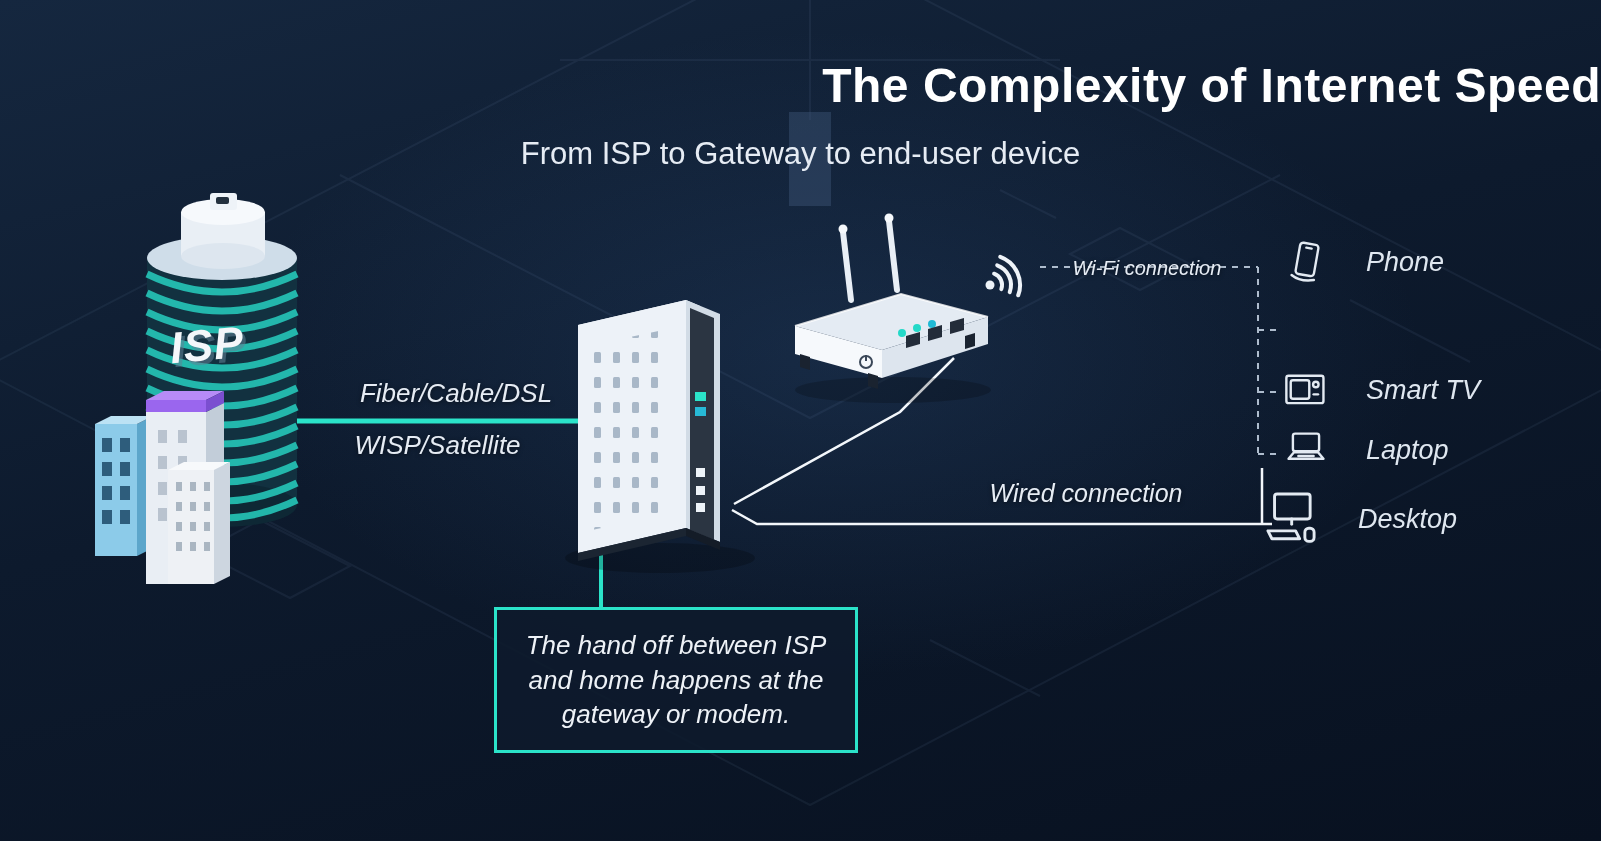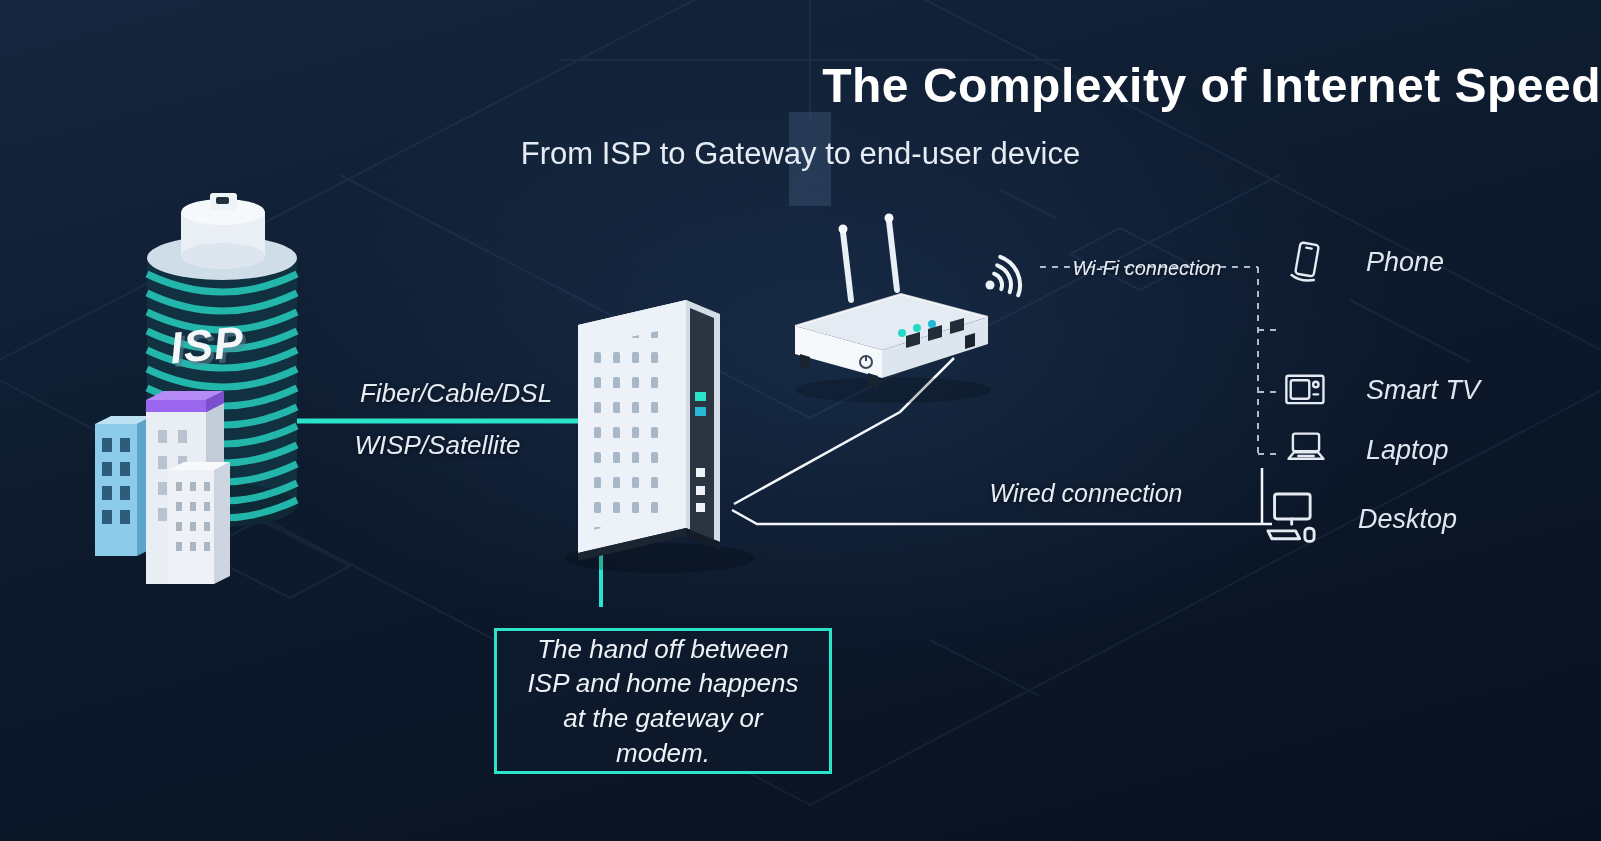--- a/index.html
+++ b/index.html
@@ -18,22 +18,22 @@
 
   .conn-label{font-style:italic;color:#e6ecf4;font-size:26px;text-align:center;text-shadow:0 1px 4px rgba(0,0,0,.5);}
   #fiber1{top:378px;left:297px;width:318px;}
   #fiber2{top:430px;left:297px;width:281px;}
   #wifi-label{top:233px;left:1027px;width:240px;font-size:20px;margin-top:24px;}
   #wired-label{top:479px;left:961px;width:250px;font-size:25px;}
 
   .isp-label{top:320px;left:146px;width:122px;text-align:center;font-size:44px;font-weight:bold;font-style:italic;
     color:#f4f7fa;transform:rotate(-5deg);text-shadow:3px 4px 0 rgba(96,130,150,.55);letter-spacing:1px;}
 
-  .callout{top:607px;left:494px;width:338px;height:146px;border:3px solid #2be3c9;background:rgba(14,26,44,.88);
-    display:flex;align-items:center;justify-content:center;box-sizing:border-box;padding:0 24px;margin-top:21px;}
+  .callout{top:607px;left:494px;width:364px;height:146px;border:3px solid #2be3c9;background:rgba(14,26,44,.88);
+    display:flex;align-items:center;justify-content:center;box-sizing:border-box;padding:0 24px;}
   .callout-text{font-style:italic;font-size:26px;line-height:1.33;text-align:center;color:#eef2f7;}
 
   .device-row{display:flex;align-items:center;gap:16px;}
   .device-icon{width:48px;height:48px;flex:0 0 auto;}
   .device-icon.lg{width:58px;height:58px;}
   .device-label{font-style:italic;font-size:27px;color:#dfe7f0;margin-left:20px;}
   #row-phone{top:238px;left:1282px;}
   #row-tablet{top:302px;left:1282px;}
   #row-smarttv{top:366px;left:1282px;}
   #row-laptop{top:426px;left:1282px;}

